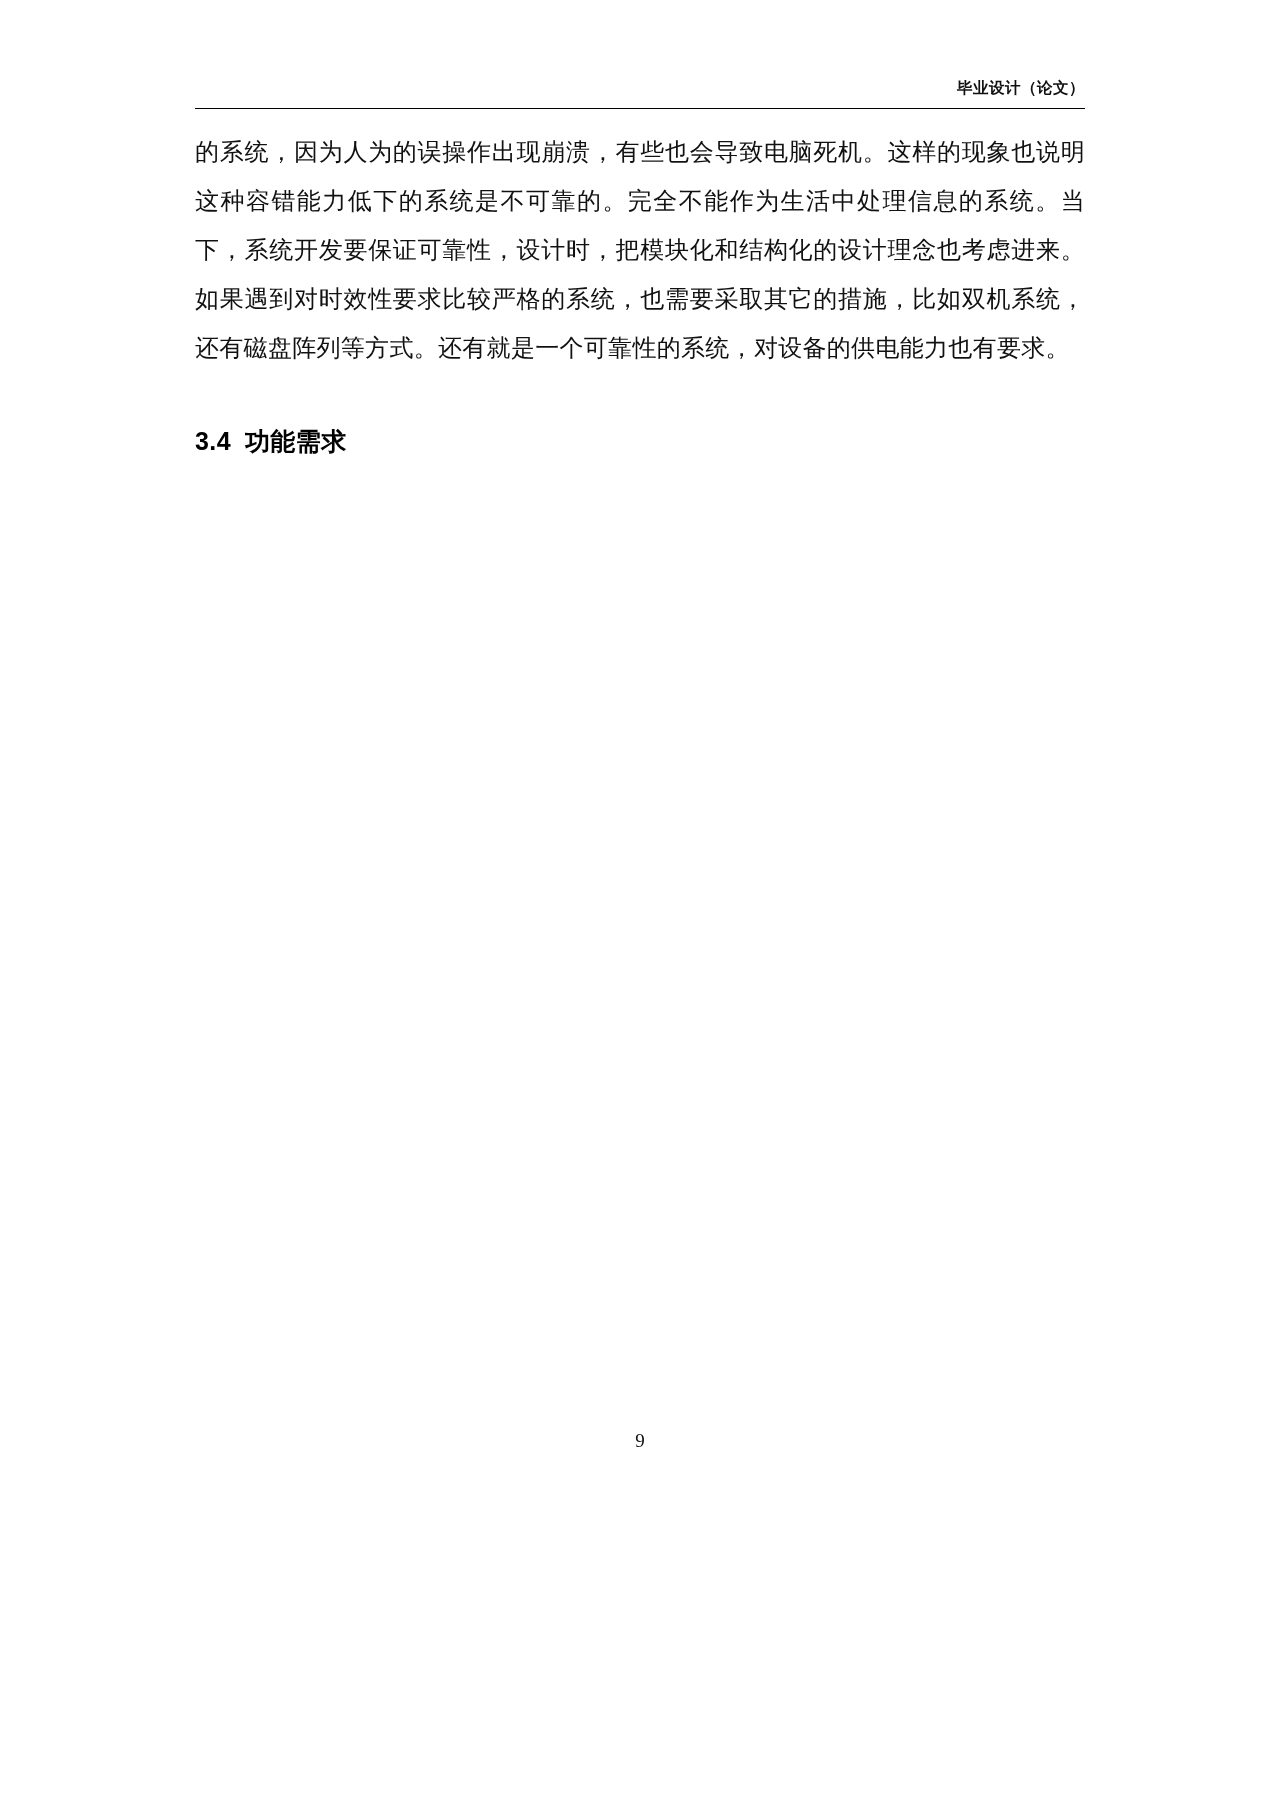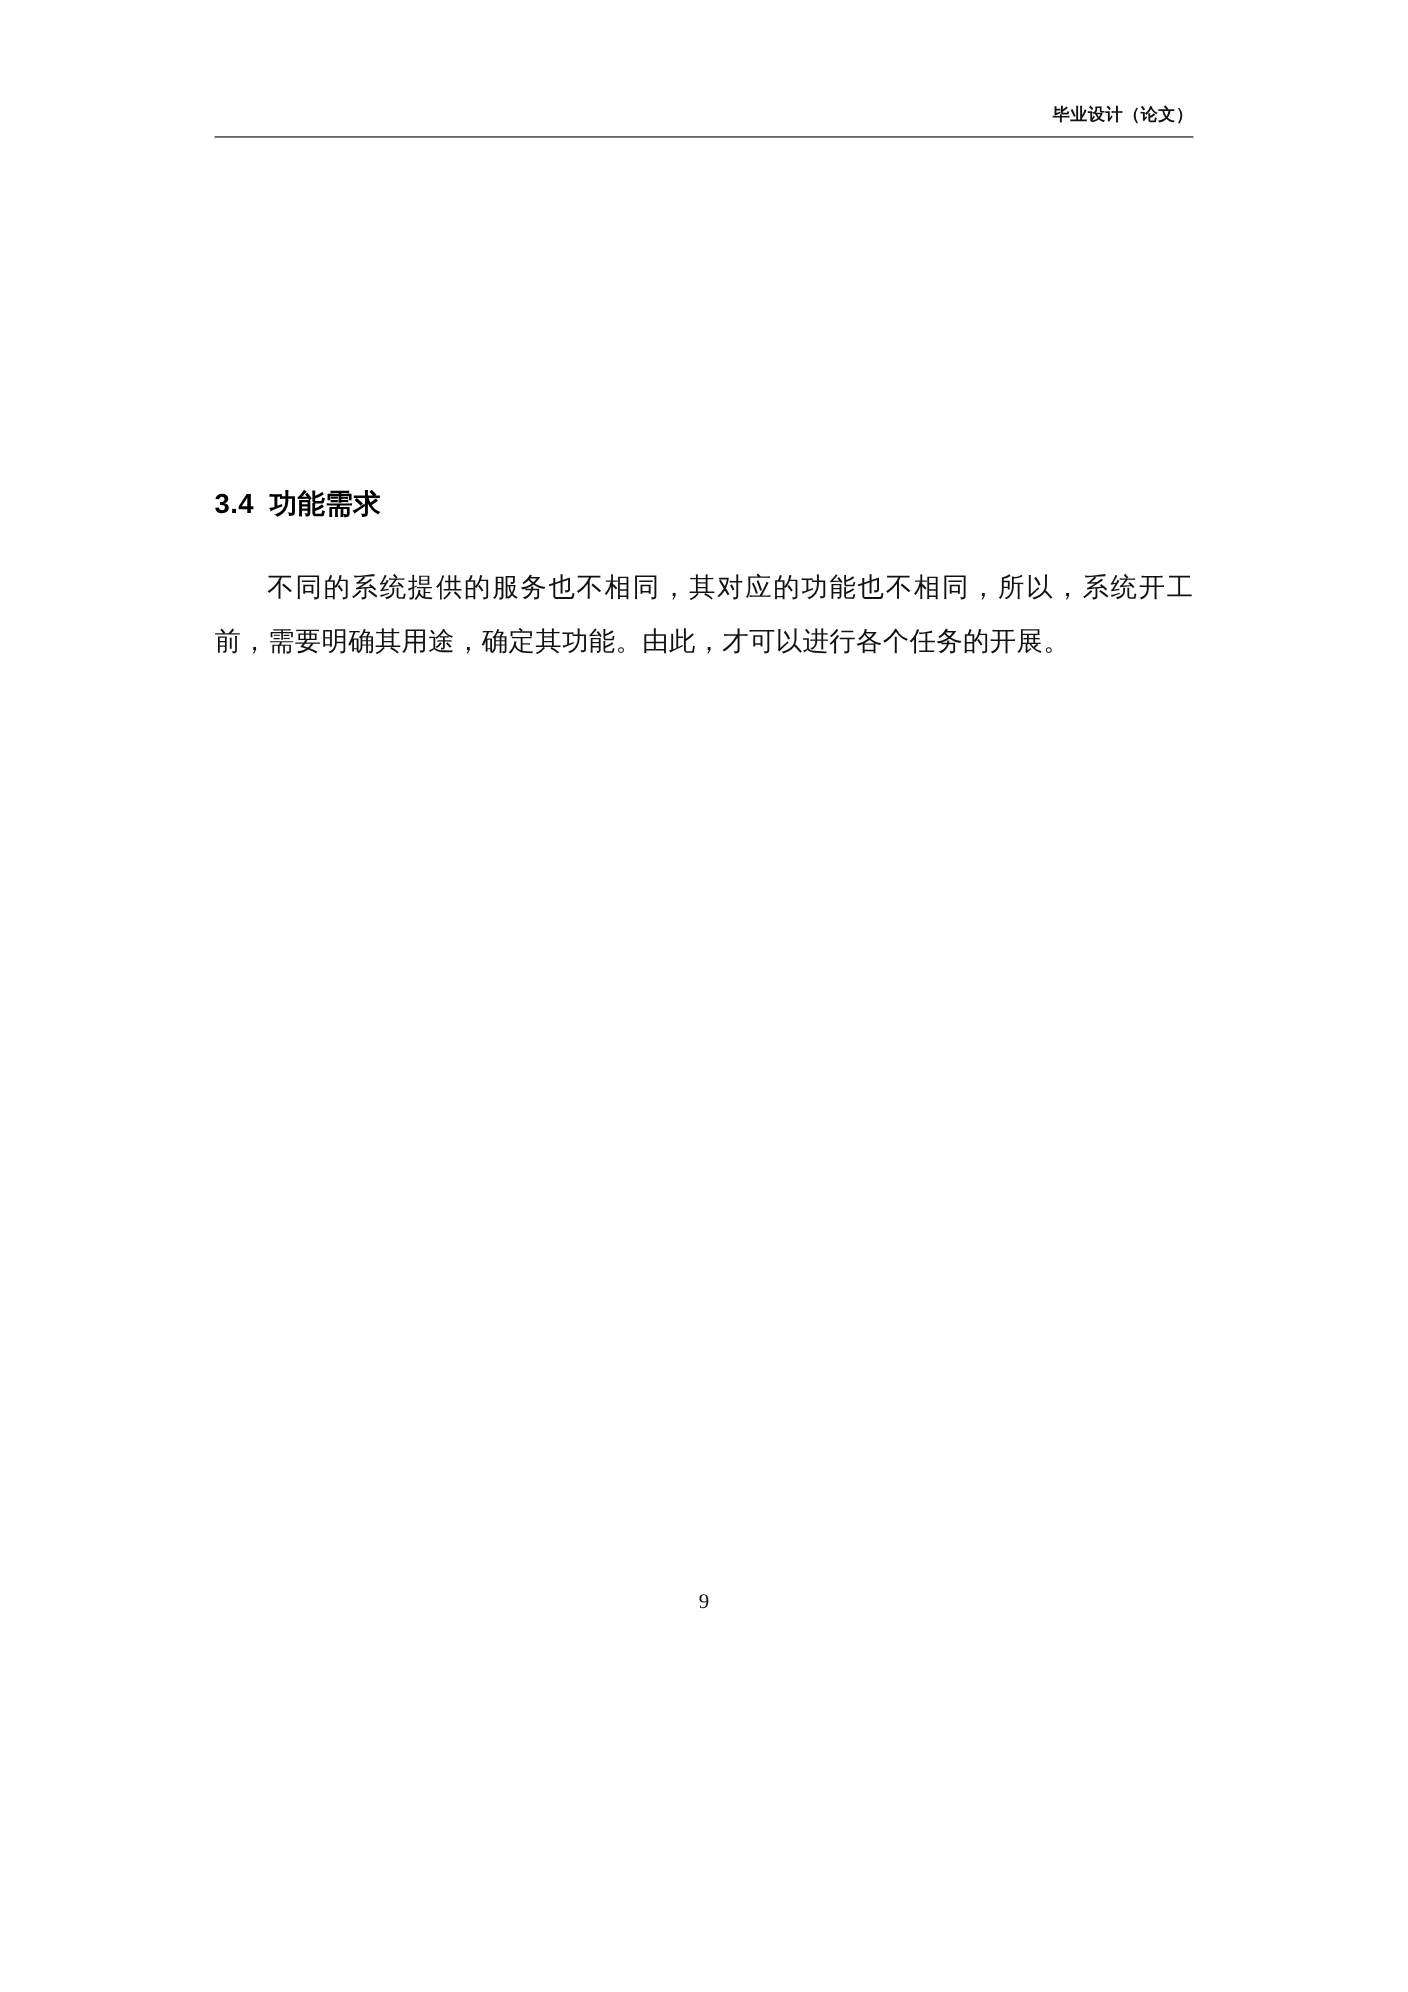--- a/index.html
+++ b/index.html
@@ -8,21 +8,21 @@
     background: #ffffff;
   }
   body {
     font-family: "Liberation Serif", "DejaVu Serif", serif;
     color: #1a1a1a;
   }
   .page {
     position: relative;
     width: 1280px;
     height: 1476px;
-    margin: 16px auto;
+    margin: 0 auto;
     background: #ffffff;
     box-sizing: border-box;
     overflow: hidden;
   }
   .content {
     position: absolute;
     left: 195px;
     top: 0;
     width: 890px;
     height: 100%;
@@ -95,28 +95,28 @@
 </head>
 <body>
 
 <div class="page">
 
   <div class="content">
 
     <div class="header">毕业设计（论文）</div>
     <div class="header-rule"></div>
 
+    <div class="body-block block-1">
+      <p class="para">的系统，因为人为的误操作出现崩溃，有些也会导致电脑死机。这样的现象也说明这种容错能力低下的系统是不可靠的。完全不能作为生活中处理信息的系统。当下，系统开发要保证可靠性，设计时，把模块化和结构化的设计理念也考虑进来。如果遇到对时效性要求比较严格的系统，也需要采取其它的措施，比如双机系统，还有磁盘阵列等方式。还有就是一个可靠性的系统，对设备的供电能力也有要求。</p>
+    </div>
 
     <div class="body-block block-2">
       <h2 class="heading"><span class="num">3.4</span><span>功能需求</span></h2>
     </div>
 
-    <div class="body-block block-3">
-      <p class="para indent">不同的系统提供的服务也不相同，其对应的功能也不相同，所以，系统开工前，需要明确其用途，确定其功能。由此，才可以进行各个任务的开展。</p>
-    </div>
 
 
   </div>
 
   <div class="footer-wrap">
     <span>9</span>
   </div>
 
 </div>
 

